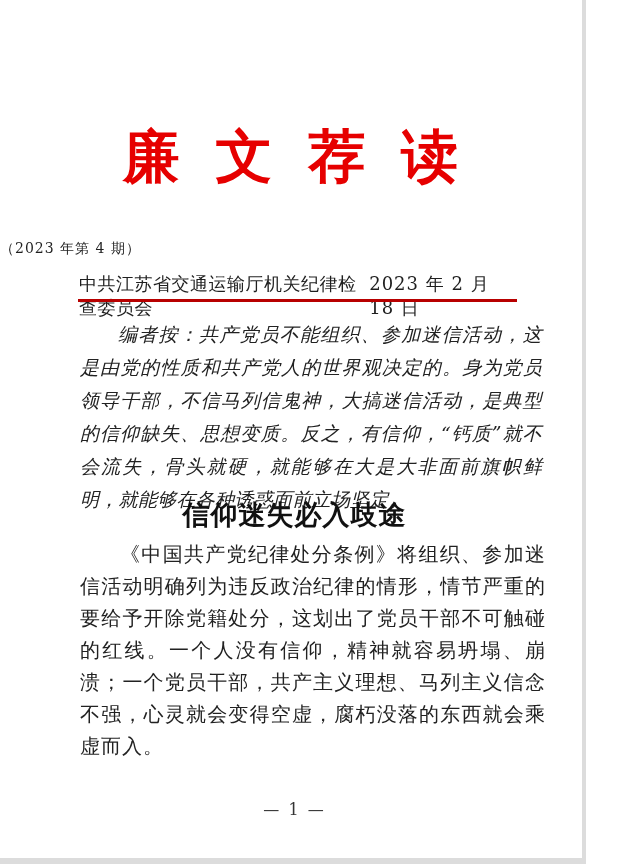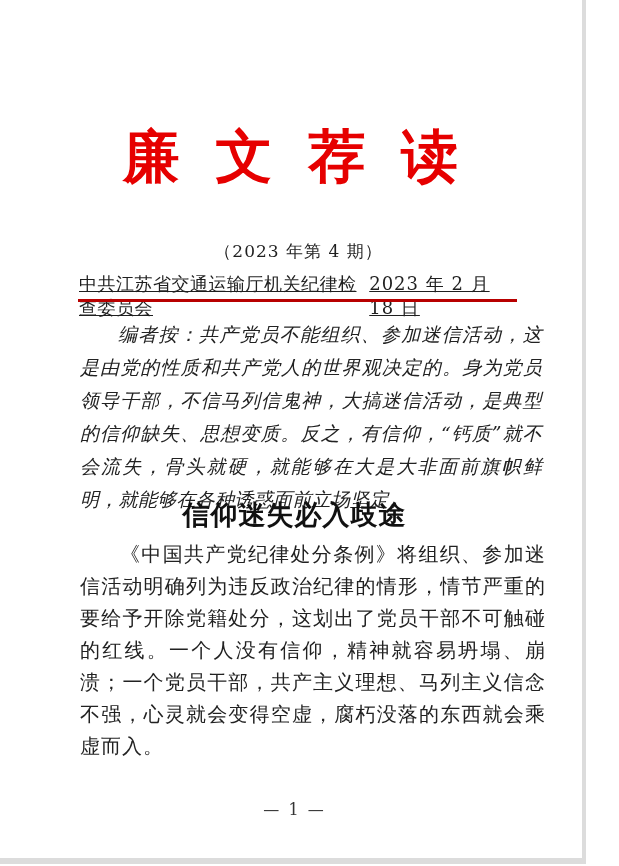--- a/index.html
+++ b/index.html
@@ -27,35 +27,33 @@
     font-weight: bold;
     letter-spacing: 8px;
     line-height: 1.25;
     white-space: nowrap;
   }
   .issue-line {
     position: absolute;
     top: 240px;
     left: 0;
     right: 0;
-    text-align: center;
-    font-size: 17px;
+    text-align: left;
+    font-size: 14px;
     letter-spacing: 1px;
-    padding-left: 8px;
   }
   .header-row {
     position: absolute;
     top: 272px;
     left: 79px;
     right: 73px;
     display: flex;
     justify-content: space-between;
     align-items: baseline;
     font-size: 18px;
-    text-decoration: underline;
   }
   .header-row .org { letter-spacing: 0.5px; }
   .header-row .date { letter-spacing: 1px; }
   .red-rule {
     position: absolute;
     top: 299px;
     left: 78px;
     right: 72px;
     height: 3px;
     background: var(--rule-red, #b80000);

